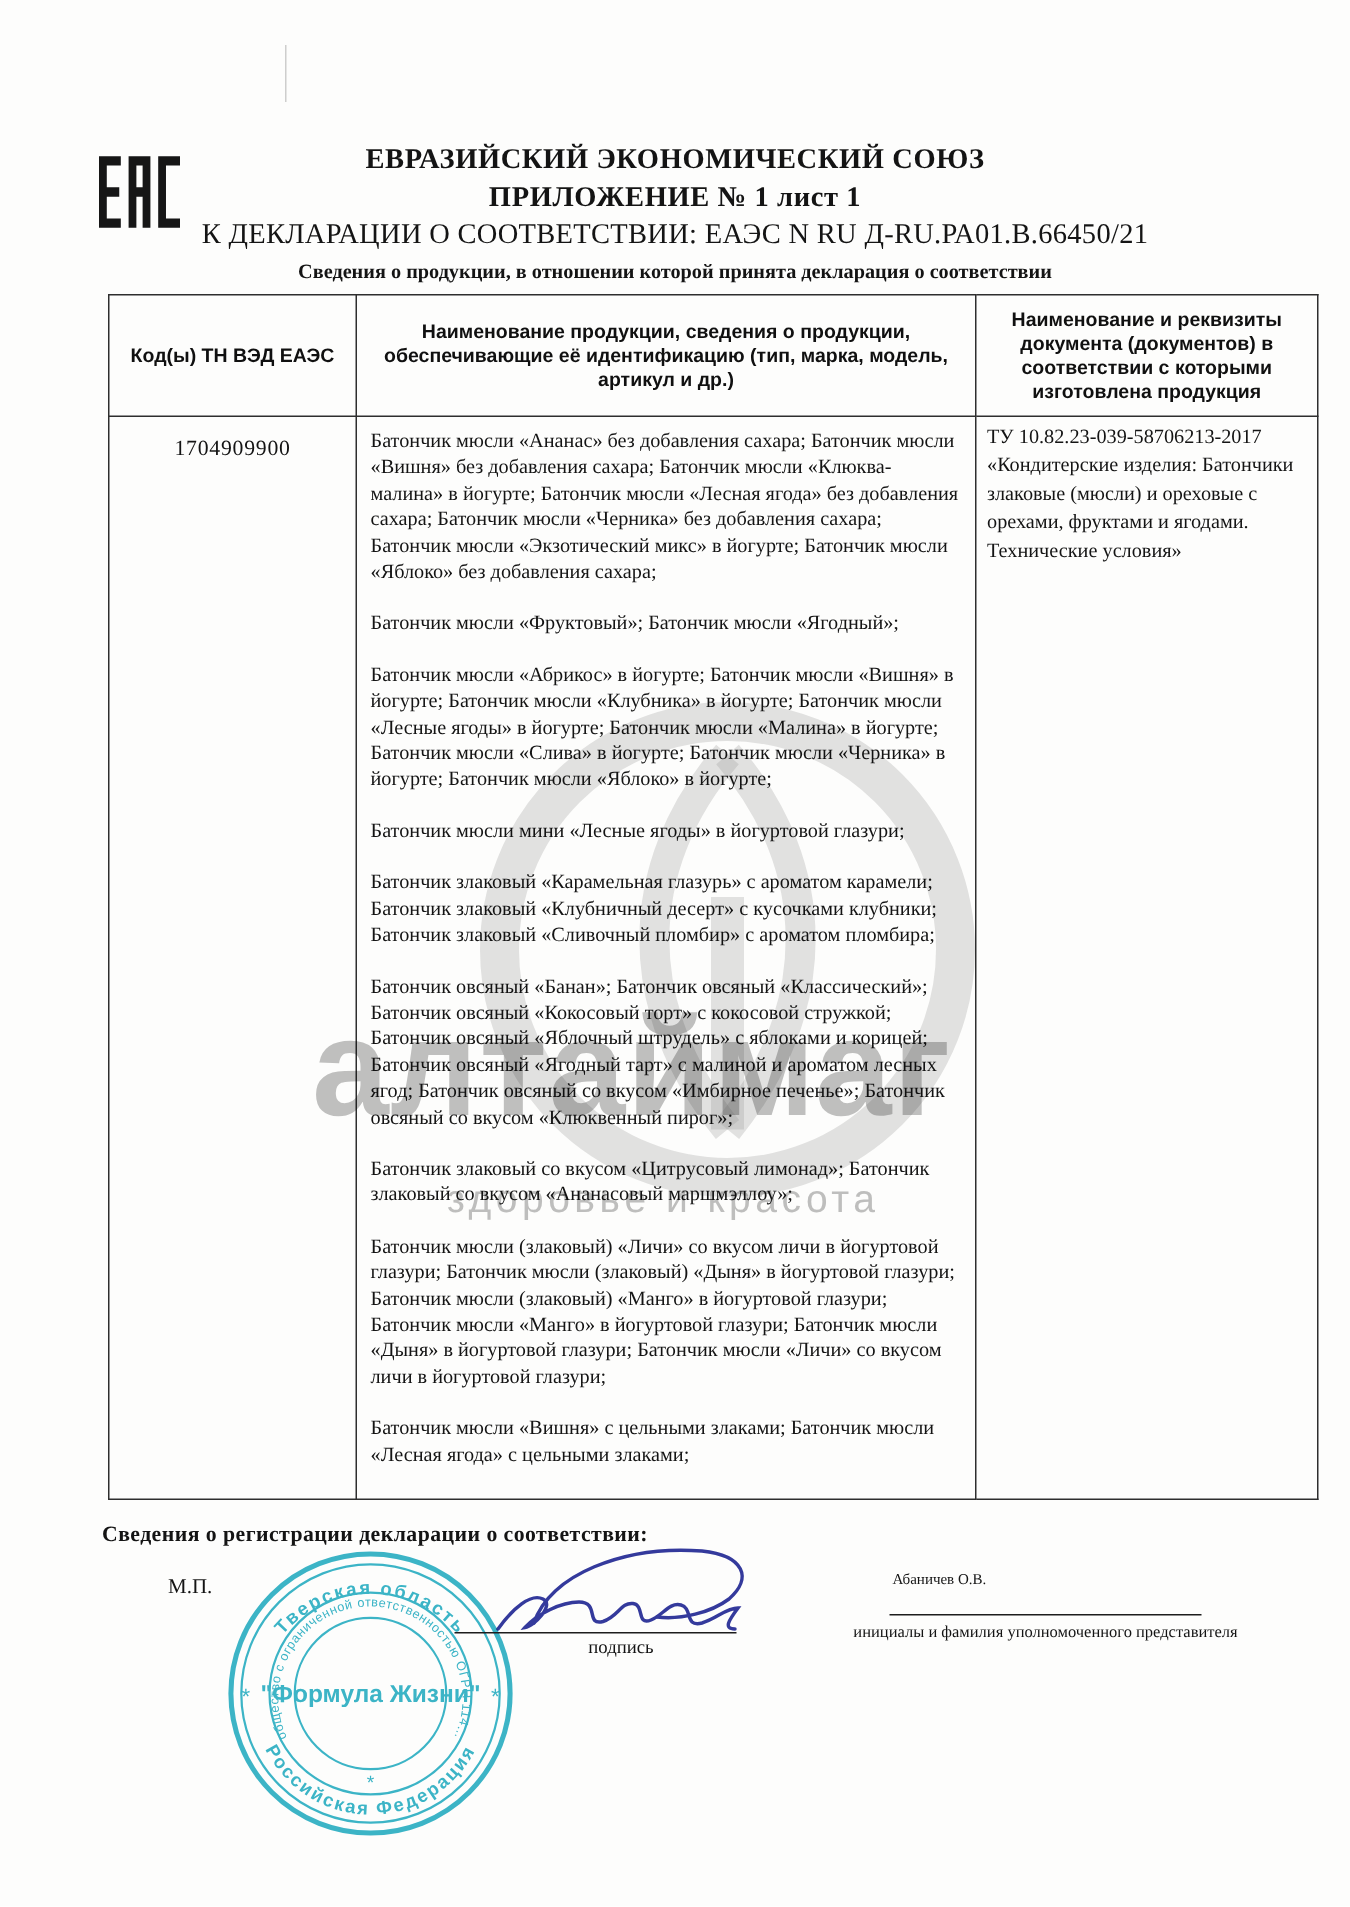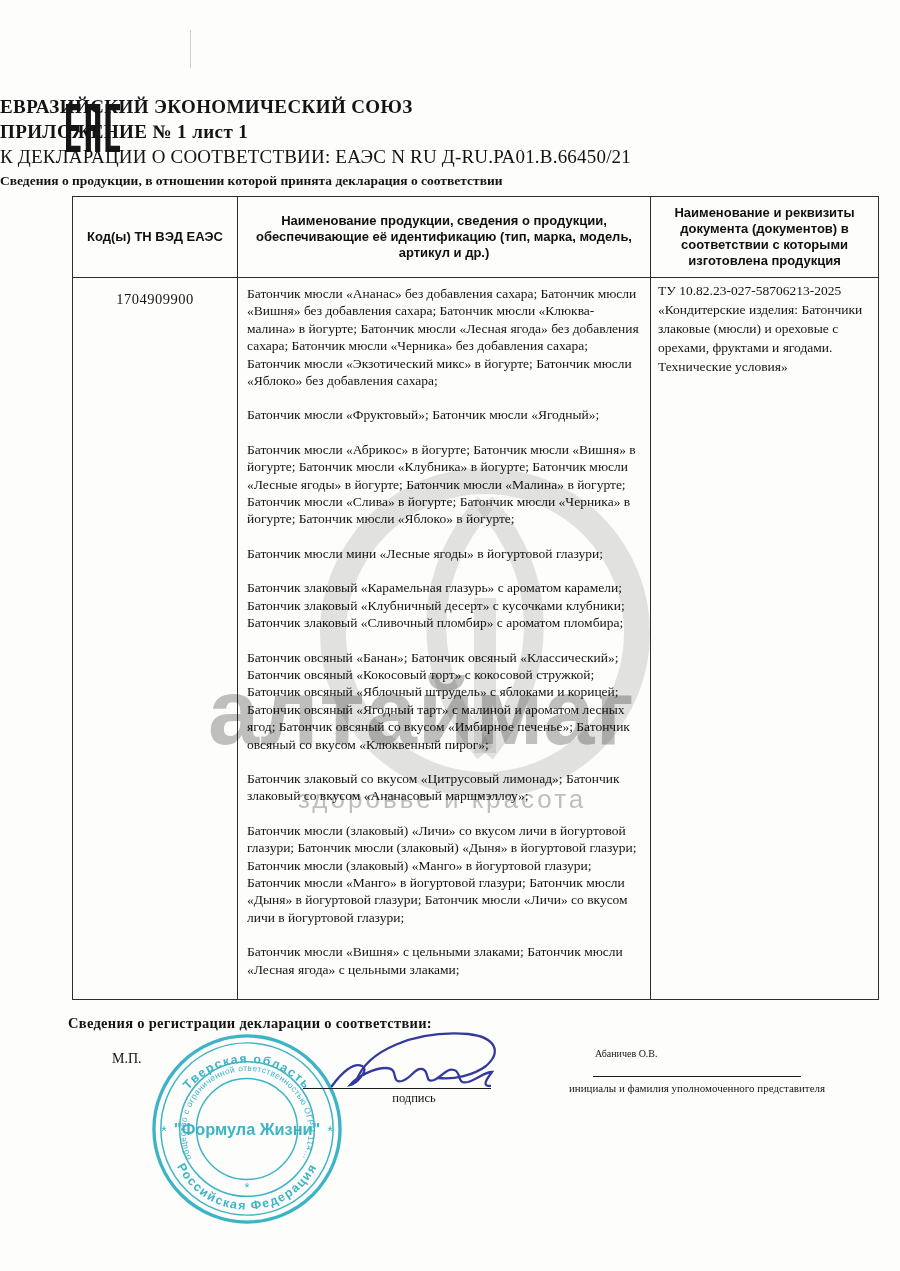--- a/index.html
+++ b/index.html
@@ -2,21 +2,21 @@
 <html lang="ru"><head>
 <meta charset="utf-8">
 <style>
   html,body{margin:0;padding:0;background:#ffffff;}
   .page{
     position:relative; width:900px; height:1271px; background:#fdfdfc;
     font-family:"Liberation Serif", serif; color:#141414; overflow:hidden;
   }
   
   .eac-logo{position:absolute; left:66px; top:102px; width:54px; height:52px;}
-  .title-block{position:absolute; left:0; top:96px; width:900px; text-align:left;}
+  .title-block{position:absolute; left:0; top:96px; width:900px; text-align:center;}
   .title-line1{font-size:19px; font-weight:bold; letter-spacing:.4px;}
   .title-line2{font-size:19px; font-weight:bold; margin-top:3px; letter-spacing:.4px;}
   .title-line3{font-size:19px; font-weight:normal; margin-top:3px; letter-spacing:.2px;}
   .subtitle{font-size:13.5px; font-weight:bold; margin-top:5px;}
   
   .products-table{
     position:absolute; left:72px; top:196px; width:806px;
     border-collapse:collapse; table-layout:fixed;
   }
   .products-table th,.products-table td{
@@ -106,21 +106,21 @@
             <p>Батончик мюсли «Ананас» без добавления сахара; Батончик мюсли «Вишня» без добавления сахара; Батончик мюсли «Клюква-малина» в йогурте; Батончик мюсли «Лесная ягода» без добавления сахара; Батончик мюсли «Черника» без добавления сахара; Батончик мюсли «Экзотический микс» в йогурте; Батончик мюсли «Яблоко» без добавления сахара;</p>
             <p>Батончик мюсли «Фруктовый»; Батончик мюсли «Ягодный»;</p>
             <p>Батончик мюсли «Абрикос» в йогурте; Батончик мюсли «Вишня» в йогурте; Батончик мюсли «Клубника» в йогурте; Батончик мюсли «Лесные ягоды» в йогурте; Батончик мюсли «Малина» в йогурте; Батончик мюсли «Слива» в йогурте; Батончик мюсли «Черника» в йогурте; Батончик мюсли «Яблоко» в йогурте;</p>
             <p>Батончик мюсли мини «Лесные ягоды» в йогуртовой глазури;</p>
             <p>Батончик злаковый «Карамельная глазурь» с ароматом карамели; Батончик злаковый «Клубничный десерт» с кусочками клубники; Батончик злаковый «Сливочный пломбир» с ароматом пломбира;</p>
             <p>Батончик овсяный «Банан»; Батончик овсяный «Классический»; Батончик овсяный «Кокосовый торт» с кокосовой стружкой; Батончик овсяный «Яблочный штрудель» с яблоками и корицей; Батончик овсяный «Ягодный тарт» с малиной и ароматом лесных ягод; Батончик овсяный со вкусом «Имбирное печенье»; Батончик овсяный со вкусом «Клюквенный пирог»;</p>
             <p>Батончик злаковый со вкусом «Цитрусовый лимонад»; Батончик злаковый со вкусом «Ананасовый маршмэллоу»;</p>
             <p>Батончик мюсли (злаковый) «Личи» со вкусом личи в йогуртовой глазури; Батончик мюсли (злаковый) «Дыня» в йогуртовой глазури; Батончик мюсли (злаковый) «Манго» в йогуртовой глазури; Батончик мюсли «Манго» в йогуртовой глазури; Батончик мюсли «Дыня» в йогуртовой глазури; Батончик мюсли «Личи» со вкусом личи в йогуртовой глазури;</p>
             <p>Батончик мюсли «Вишня» с цельными злаками; Батончик мюсли «Лесная ягода» с цельными злаками;</p>
           </td>
-        <td class="cell-doc">ТУ 10.82.23-027-58706213-2025 «Кондитерские изделия: Батончики злаковые (мюсли) и ореховые с орехами, фруктами и ягодами. Технические условия»</td>
+        <td class="cell-doc">ТУ 10.82.23-039-58706213-2017 «Кондитерские изделия: Батончики злаковые (мюсли) и ореховые с орехами, фруктами и ягодами. Технические условия»</td>
       </tr>
     </tbody>
   </table>
 
   <svg class="wm-emblem" viewBox="0 0 390 385" aria-hidden="true">
     <g fill="none" stroke="#9a9a9a" stroke-opacity="0.28">
       <circle cx="193" cy="185" r="152" stroke-width="26"></circle>
       <path d="M193,55 C128,130 128,225 193,305" stroke-width="20"></path>
       <path d="M193,55 C258,130 258,225 193,305" stroke-width="20"></path>
       <path d="M193,150 L193,305" stroke-width="22"></path>

